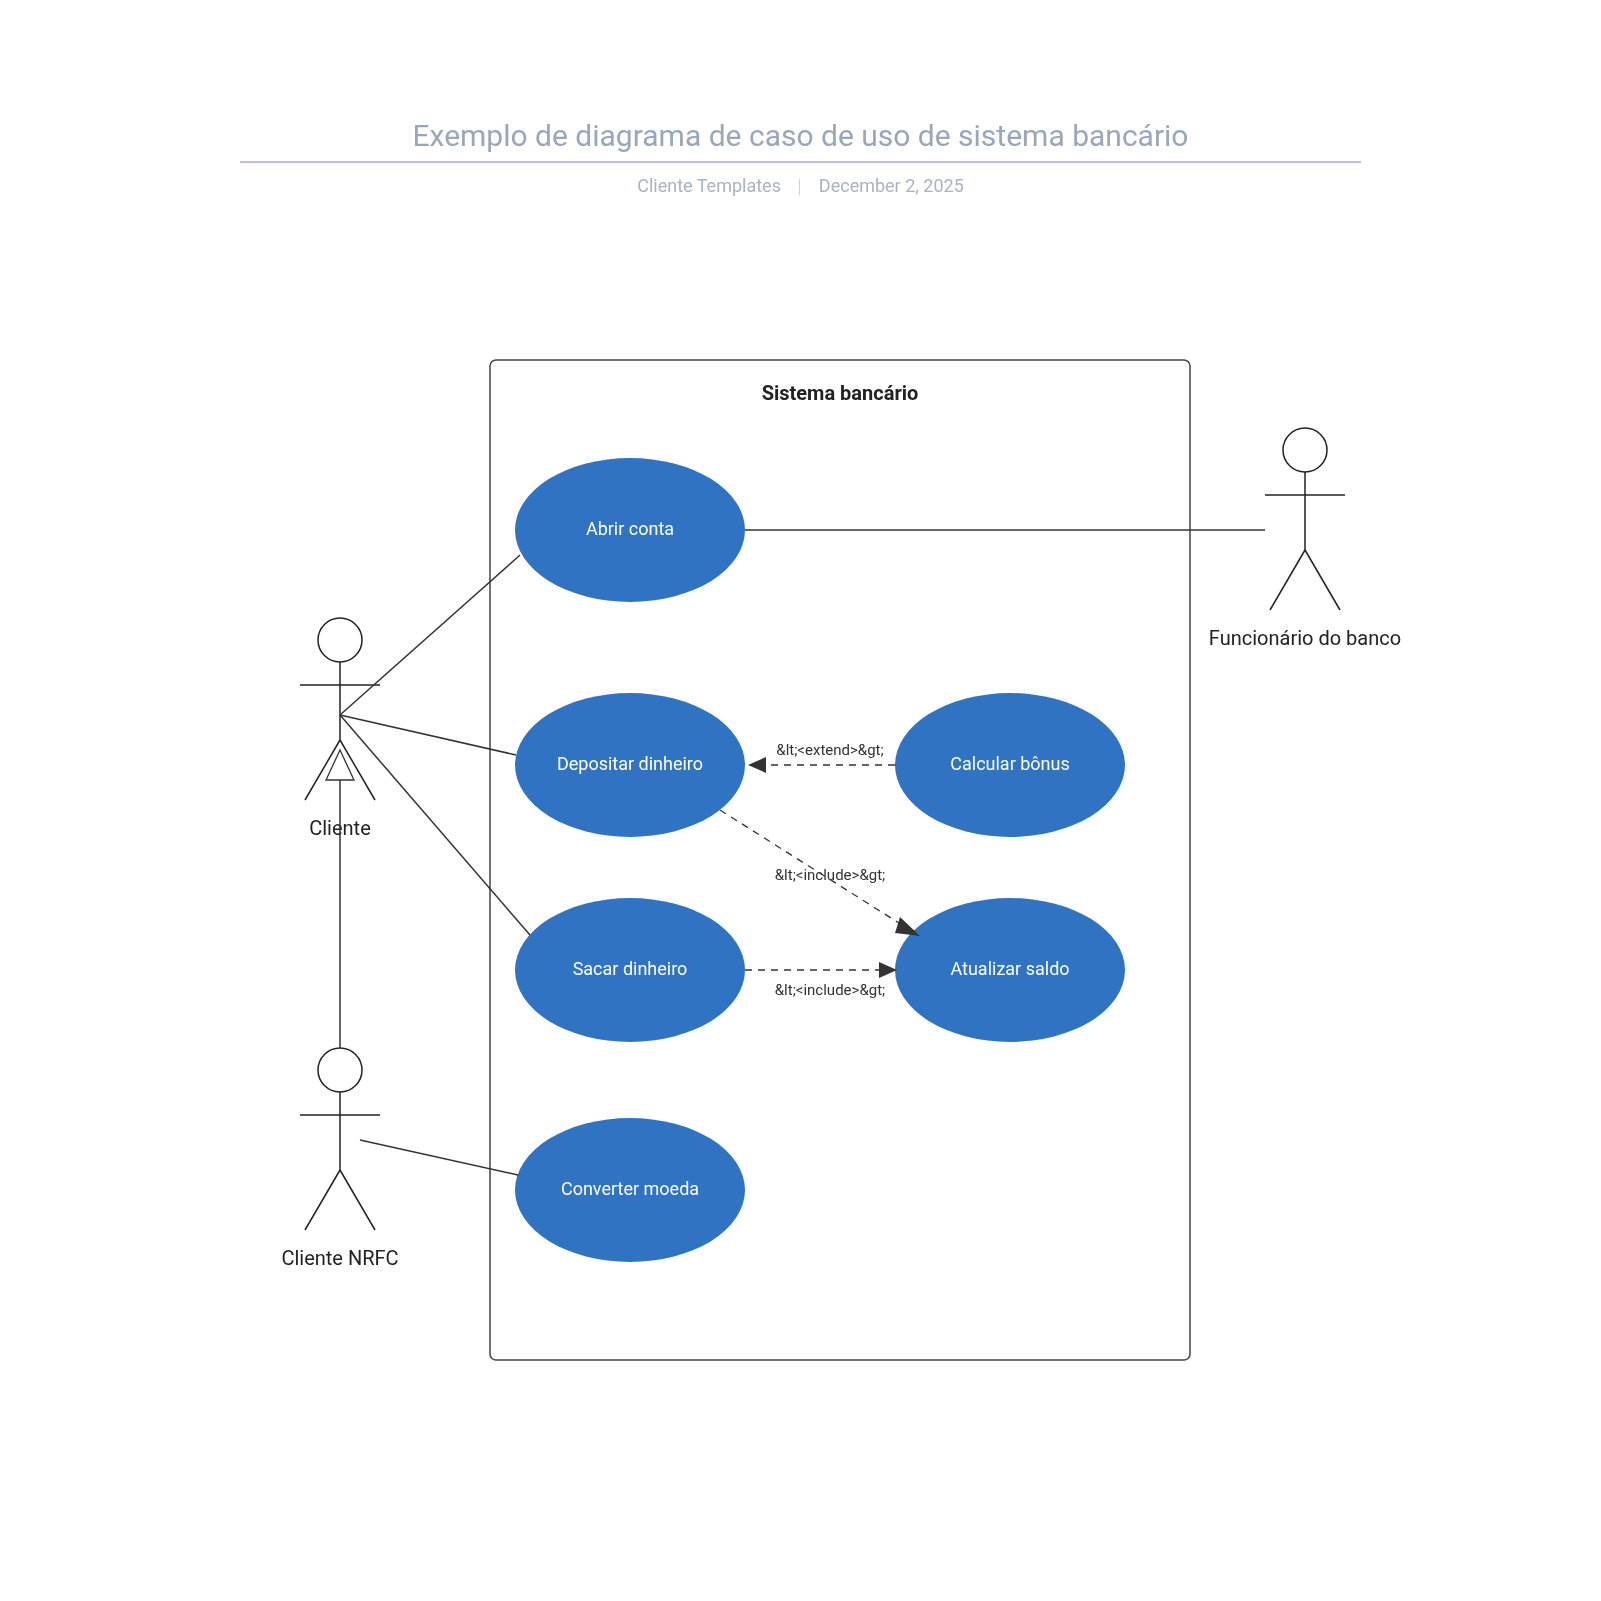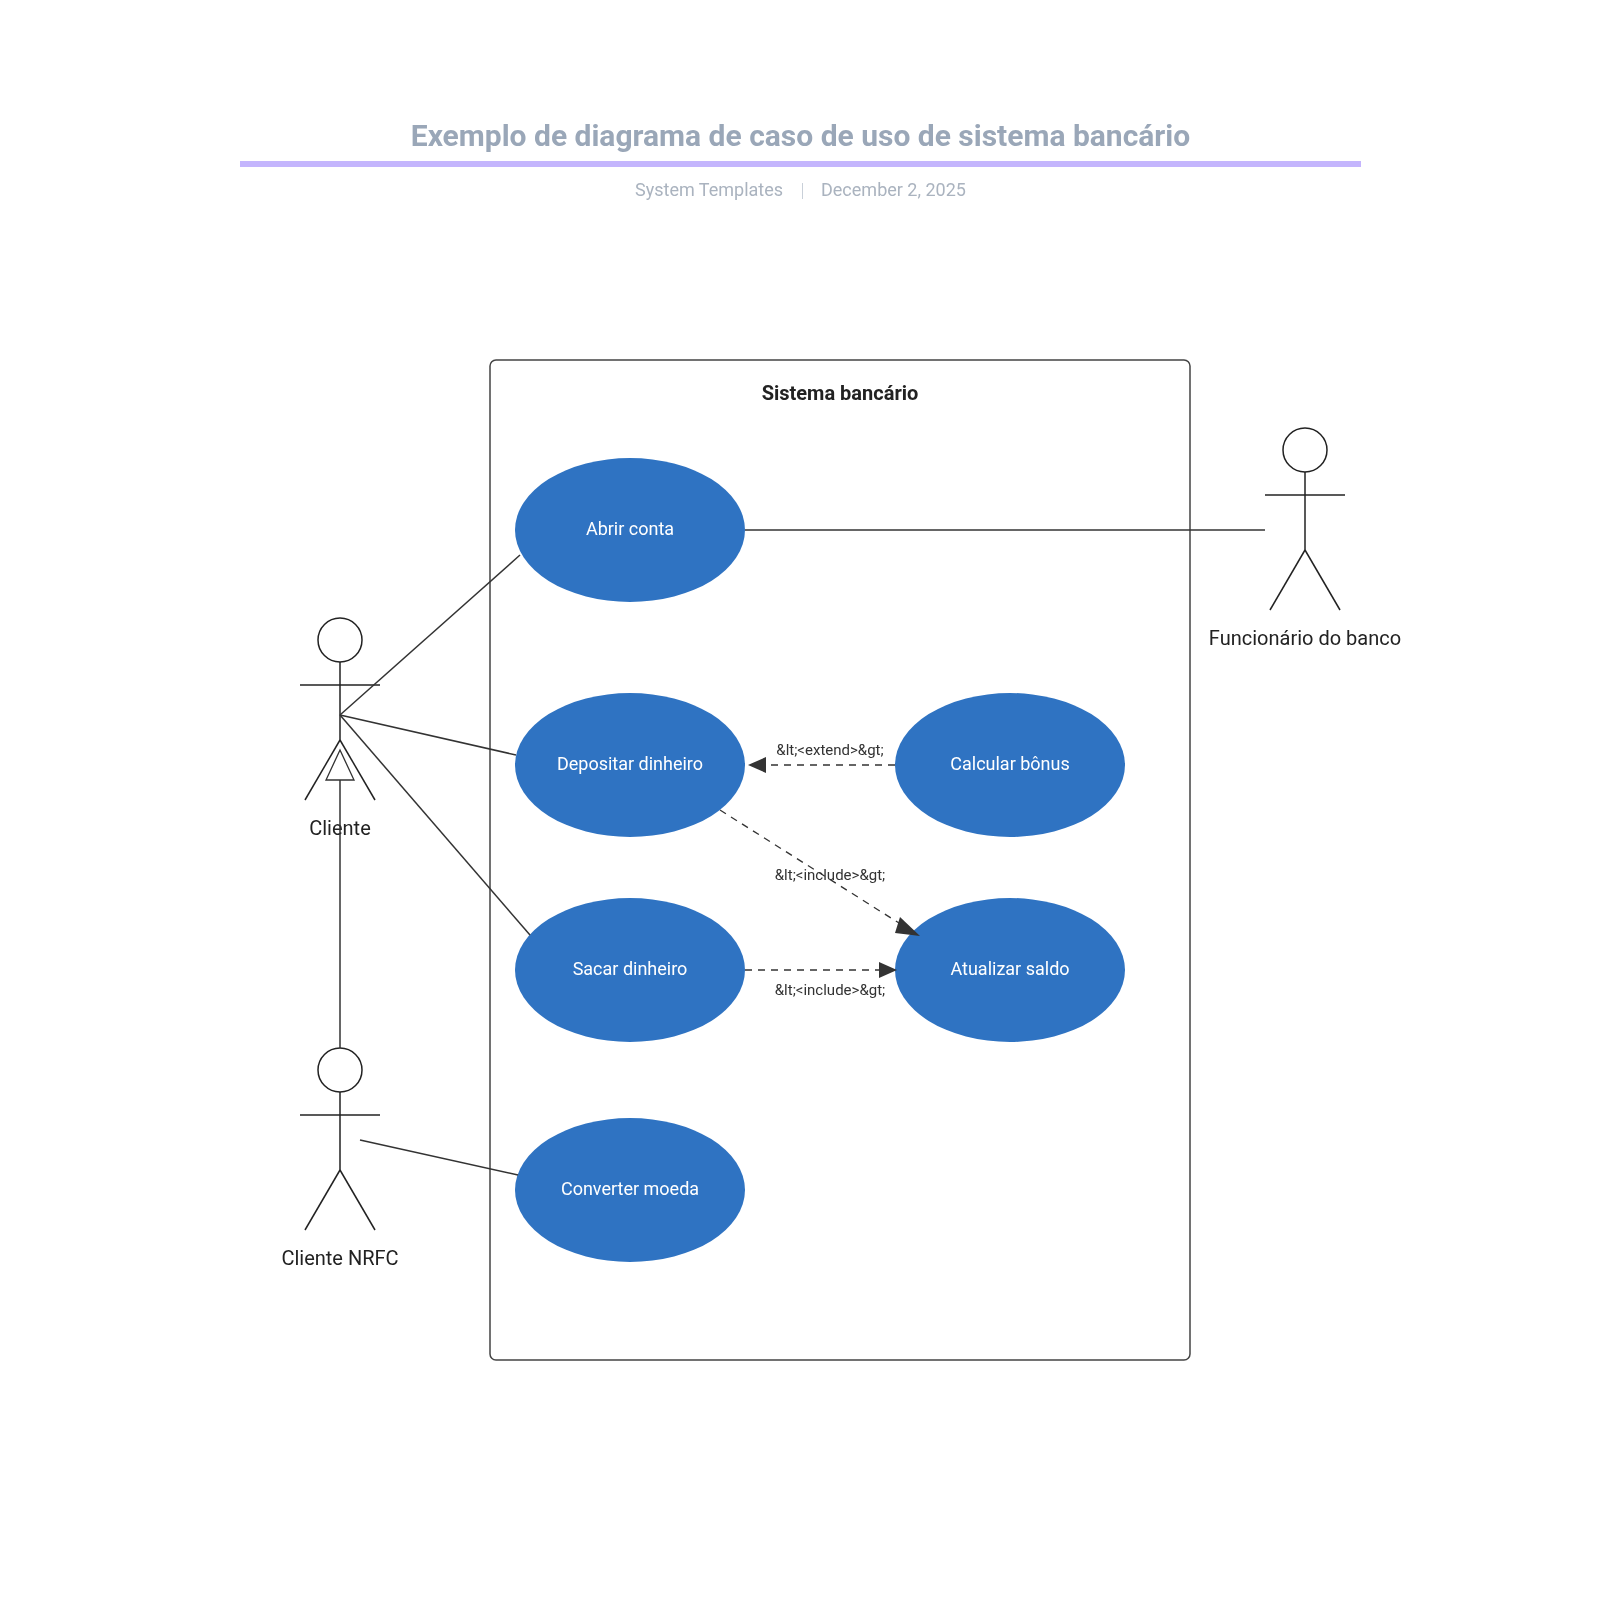--- a/index.html
+++ b/index.html
@@ -18,24 +18,24 @@
   }
   .header {
     position: absolute;
     top: 118px;
     left: 240px;
     right: 240px;
     text-align: center;
   }
   .title {
     font-size: 30px;
-    font-weight: 700;
+    font-weight: 400;
     color: #9aa7b8;
     padding-bottom: 8px;
-    border-bottom: 6px solid #c4b5fd;
+    border-bottom: 2px solid #c4b5fd;
     display: block;
   }
   .subhead {
     margin-top: 12px;
     font-size: 18px;
     color: #aab3bf;
   }
   .subhead .divider {
     display: inline-block;
     width: 1px;
@@ -116,21 +116,21 @@
   }
 </style>
 </head>
 <body>
 
 <div class="page">
 
   <div class="header">
     <span class="title">Exemplo de diagrama de caso de uso de sistema bancário</span>
     <div class="subhead">
-      <span>System Templates</span>
+      <span>Cliente Templates</span>
       <span class="divider"></span>
       <span>December 2, 2025</span>
     </div>
   </div>
 
   <svg class="canvas" viewBox="0 0 1601 1601">
 
     
     <rect class="system-box" x="490" y="360" width="700" height="1000"></rect>
     <text class="system-title" x="840" y="400">Sistema bancário</text>

